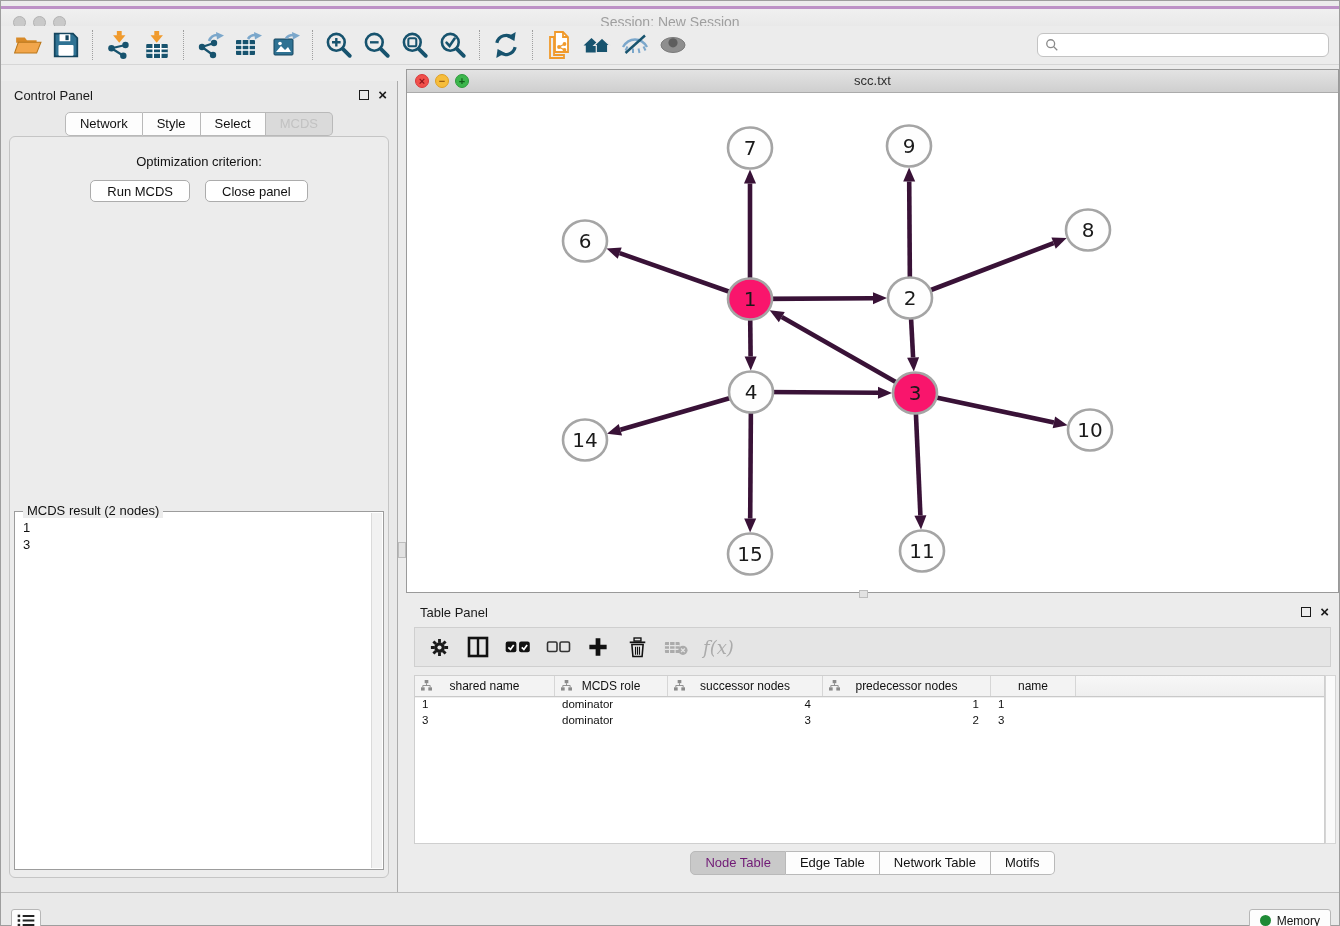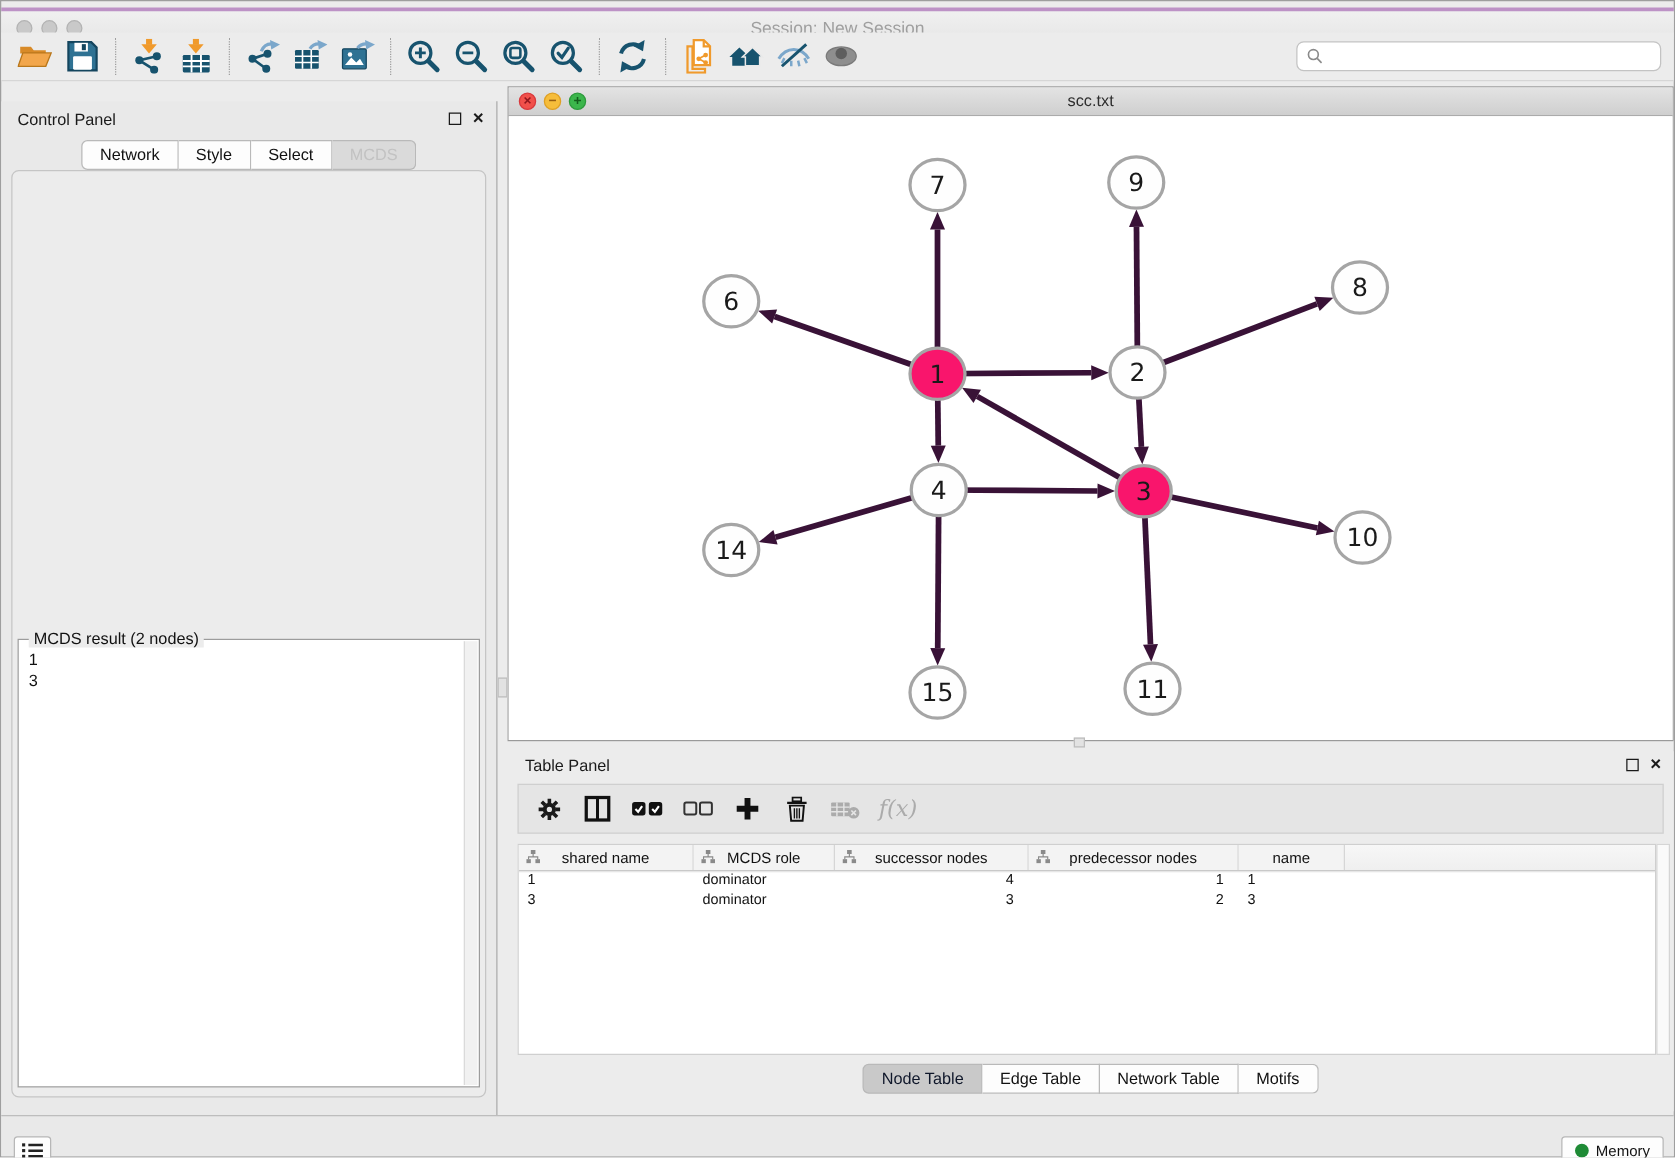--- a/index.html
+++ b/index.html
@@ -35,21 +35,21 @@
   .cp-header { height:28px; display:flex; align-items:center; padding:0 10px 0 13px; font-size:13px; color:#1A1A1A; }
   .panel-icons { margin-left:auto; display:flex; align-items:center; gap:9px; }
   .float-ic { width:10px; height:10px; border:1.5px solid #1A1A1A; display:inline-block; }
   .close-ic { font-size:15px; font-weight:bold; color:#1A1A1A; line-height:10px; }
   .cp-tabs { position:absolute; top:31px; left:0; right:0; display:flex; justify-content:center; }
   .aq-tab { padding:3px 14px 4px; background:#FDFDFD; border:1px solid #B9B9B9; border-left:none;
             font-size:13px; color:#111; white-space:nowrap; }
   .aq-tab:first-child { border-left:1px solid #B9B9B9; border-radius:5px 0 0 5px; }
   .aq-tab:last-child { border-radius:0 5px 5px 0; }
   .aq-tab.disabled-active { background:#DADADA; color:#C2C2C2; }
-  .aq-tab.gray-active { background:#C9C9C9; color:#0f172a; }
+  .aq-tab.gray-active { background:#C9C9C9; color:#701a75; }
   .cp-body { position:absolute; top:55px; left:8px; right:8px; bottom:14px;
              background:#ECECEC; border:1px solid #C5C5C5; border-radius:6px; }
   .opt-label { display:block; text-align:center; margin-top:17px; font-size:13px; color:#111; }
   .opt-select { width:308px; height:23px; margin:9px auto 0; background:#fff; border:1px solid #B2B2B2;
                 border-radius:4px; display:flex; align-items:center; padding:0 6px 0 10px; font-size:13px; }
   .opt-select svg { margin-left:auto; width:9px; height:15px; }
   .btn-row { display:flex; justify-content:center; gap:15px; margin-top:11px; }
   .aqua-btn { height:22px; padding:0 16px; background:#fff; border:1px solid #ACACAC; border-radius:5px;
               font-size:13px; color:#111; display:flex; align-items:center; }
   .result-box { position:absolute; left:4px; right:4px; top:374px; bottom:7px;
@@ -283,20 +283,29 @@
         <span class="close-ic">×</span>
       </span>
     </div>
     <div class="cp-tabs" id="cp-tabs">
         <div class="aq-tab">Network</div>
         <div class="aq-tab">Style</div>
         <div class="aq-tab">Select</div>
         <div class="aq-tab disabled-active">MCDS</div>
       </div>
     <div class="cp-body">
+      <span class="opt-label">Optimization criterion:</span>
+      <div class="btn-row">
+        <div class="aqua-btn">
+            <span>Run MCDS</span>
+          </div>
+        <div class="aqua-btn">
+            <span>Close panel</span>
+          </div>
+      </div>
       <div class="result-box">
         <span class="result-legend">MCDS result (2 nodes)</span>
         <div class="result-text" id="result-text">1
 3</div>
         <div class="result-scroll"></div>
       </div>
     </div>
   </div>
 
   <div class="network-window">

